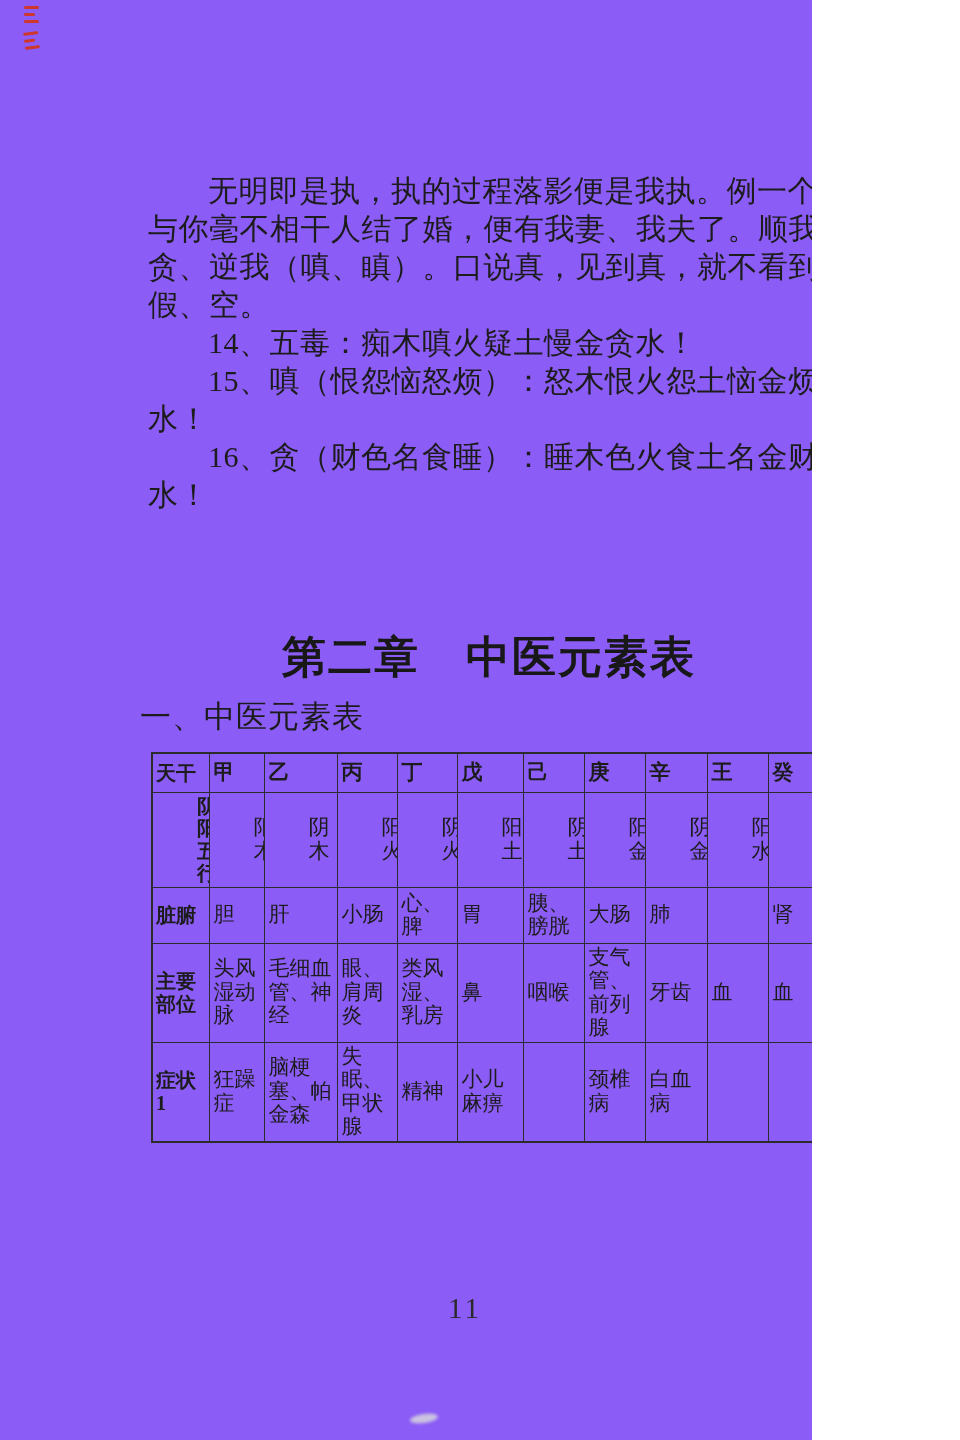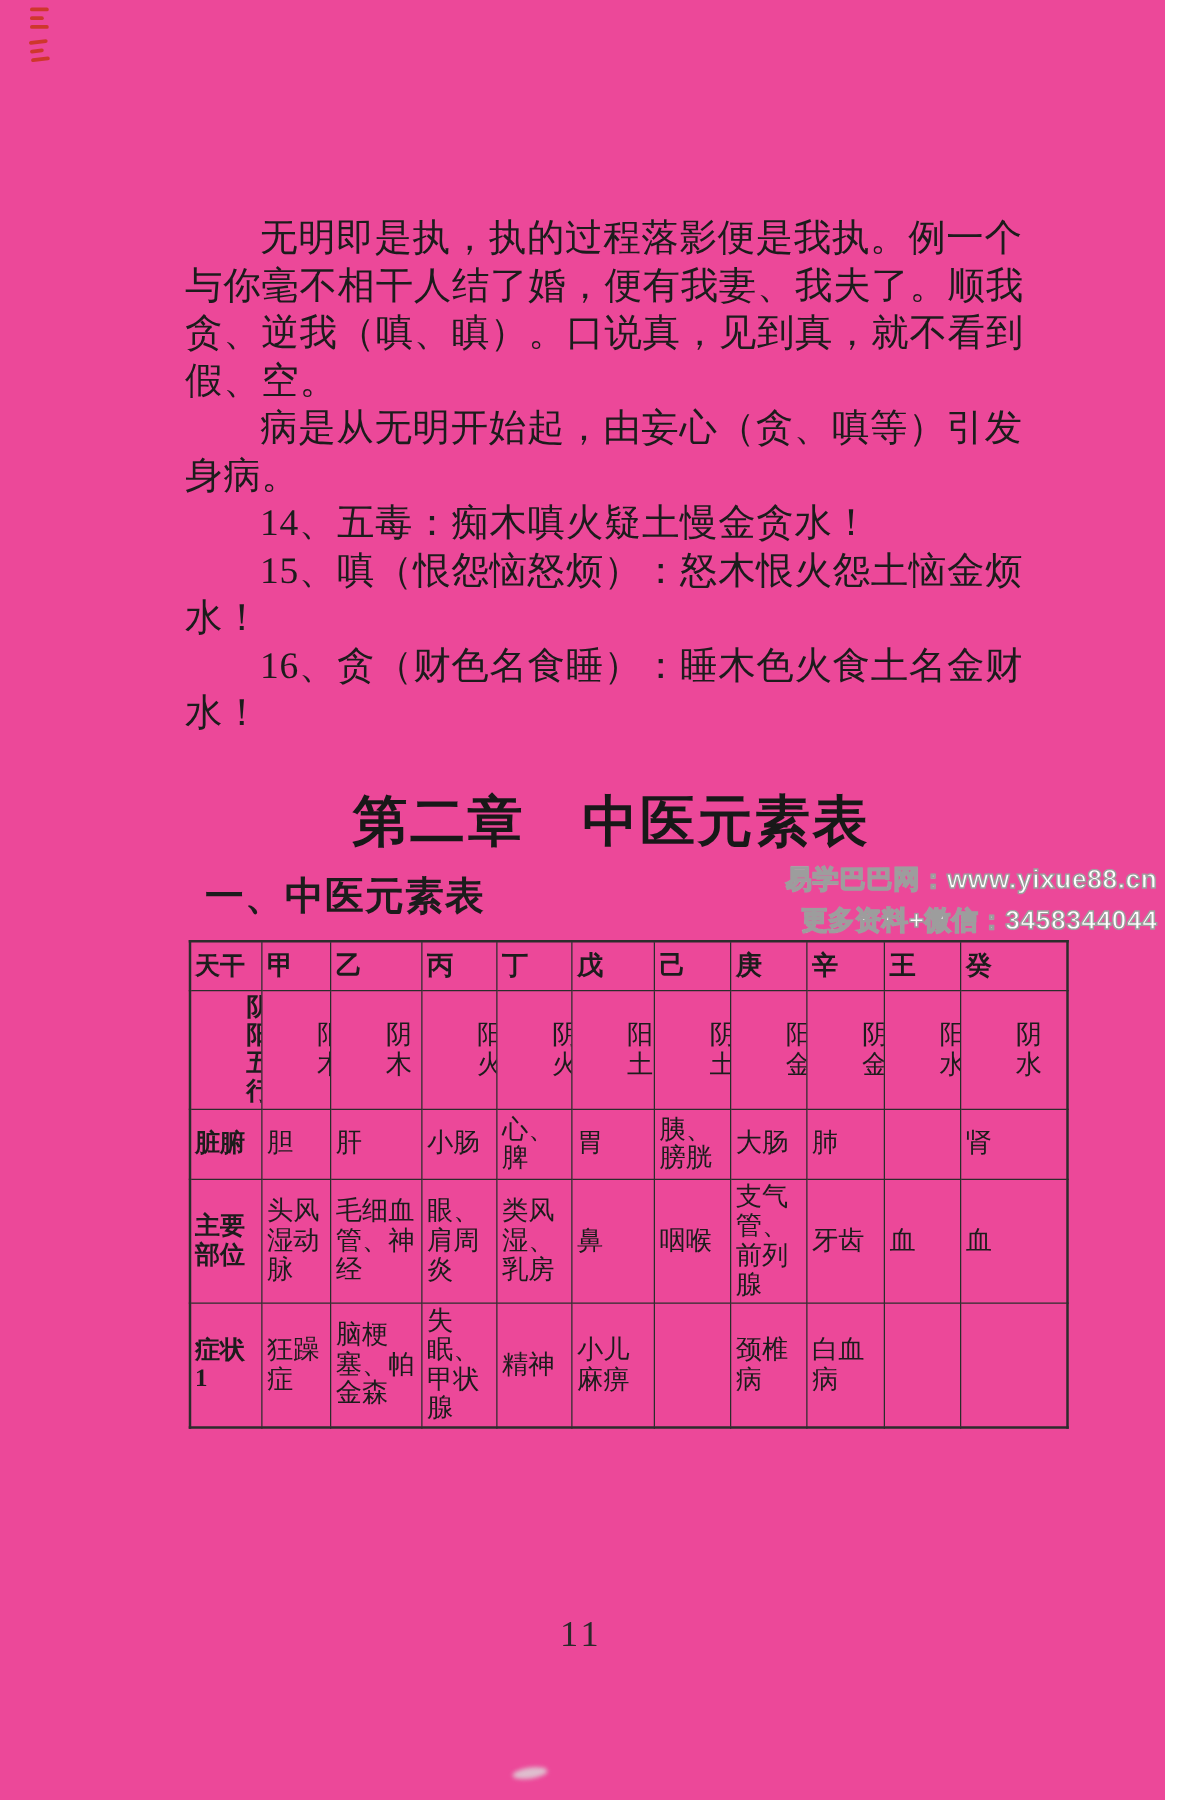--- a/index.html
+++ b/index.html
@@ -1,33 +1,33 @@
 <!DOCTYPE html>
 <html><head>
 <meta charset="utf-8">
 <style>
   html,body{margin:0;padding:0;}
   .page{
-    position:relative; width:932px; height:1440px; background:#ec4899;
+    position:relative; width:812px; height:1440px; background:#8b5cf6;
     font-family:"Liberation Serif","DejaVu Serif",serif; color:#1c1c1c;
     overflow:hidden;
   }
   
   .red-marks{position:absolute;left:24px;top:6px;}
   .mark-cluster{margin-bottom:9px;}
   .mark-cluster.tilt{transform:rotate(-7deg);}
   .mark-bar{width:15px;height:3px;background:#ce372c;margin-bottom:4px;border-radius:1.5px;}
   .mark-bar.short{width:11px;}
   
   .text-block{position:absolute;left:148px;top:172px;width:682px;font-size:30px;line-height:38px;}
   .text-block p{margin:0;text-indent:2em;white-space:pre-line;letter-spacing:0.5px;}
   
   .chapter-title{position:absolute;left:148px;top:628px;width:682px;text-align:center;
     font-size:44px;font-weight:bold;letter-spacing:2px;color:#181818;}
-  .section-title{position:absolute;left:164px;top:696px;font-size:31px;font-weight:bold;letter-spacing:1px;}
+  .section-title{position:absolute;left:140px;top:696px;font-size:31px;font-weight:normal;letter-spacing:1px;}
   
   .watermark{position:absolute;right:6px;top:687px;text-align:right;
     font-family:"Liberation Sans","DejaVu Sans",sans-serif;
     font-size:21px;font-weight:bold;line-height:33px;letter-spacing:0.5px;
     color:#ffffff;-webkit-text-stroke:1.1px #9d9d9d;text-shadow:0 0 1px #b5b5b5;}
   
   .med-table{position:absolute;left:151px;top:752px;width:702px;
     border-collapse:collapse;table-layout:fixed;font-size:21px;line-height:1.12;
     border:2px solid #2c2c2c;}
   .med-table td{border:1.5px solid #2c2c2c;padding:2px 4px;vertical-align:middle;
@@ -64,37 +64,31 @@
         <div class="mark-bar short"></div>
         <div class="mark-bar"></div>
     </div>
   </div>
 
   <div class="text-block">
     <p>无明即是执，执的过程落影便是我执。例一个
 与你毫不相干人结了婚，便有我妻、我夫了。顺我
 贪、逆我（嗔、瞋）。口说真，见到真，就不看到
 假、空。</p>
-    <p>病是从无明开始起，由妄心（贪、嗔等）引发
-身病。</p>
     <p>14、五毒：痴木嗔火疑土慢金贪水！</p>
     <p>15、嗔（恨怨恼怒烦）：怒木恨火怨土恼金烦
 水！</p>
     <p>16、贪（财色名食睡）：睡木色火食土名金财
 水！</p>
   </div>
 
   <div class="chapter-title">第二章　中医元素表</div>
 
   <div class="section-title">一、中医元素表</div>
 
-  <div class="watermark">
-    <div>易学巴巴网：www.yixue88.cn</div>
-    <div>更多资料+微信：3458344044</div>
-  </div>
 
   <table class="med-table">
     <colgroup>
       <col style="width:57px">
         <col style="width:55px">
         <col style="width:73px">
       <col style="width:60px">
         <col style="width:60px">
         <col style="width:66px">
       <col style="width:61px">

